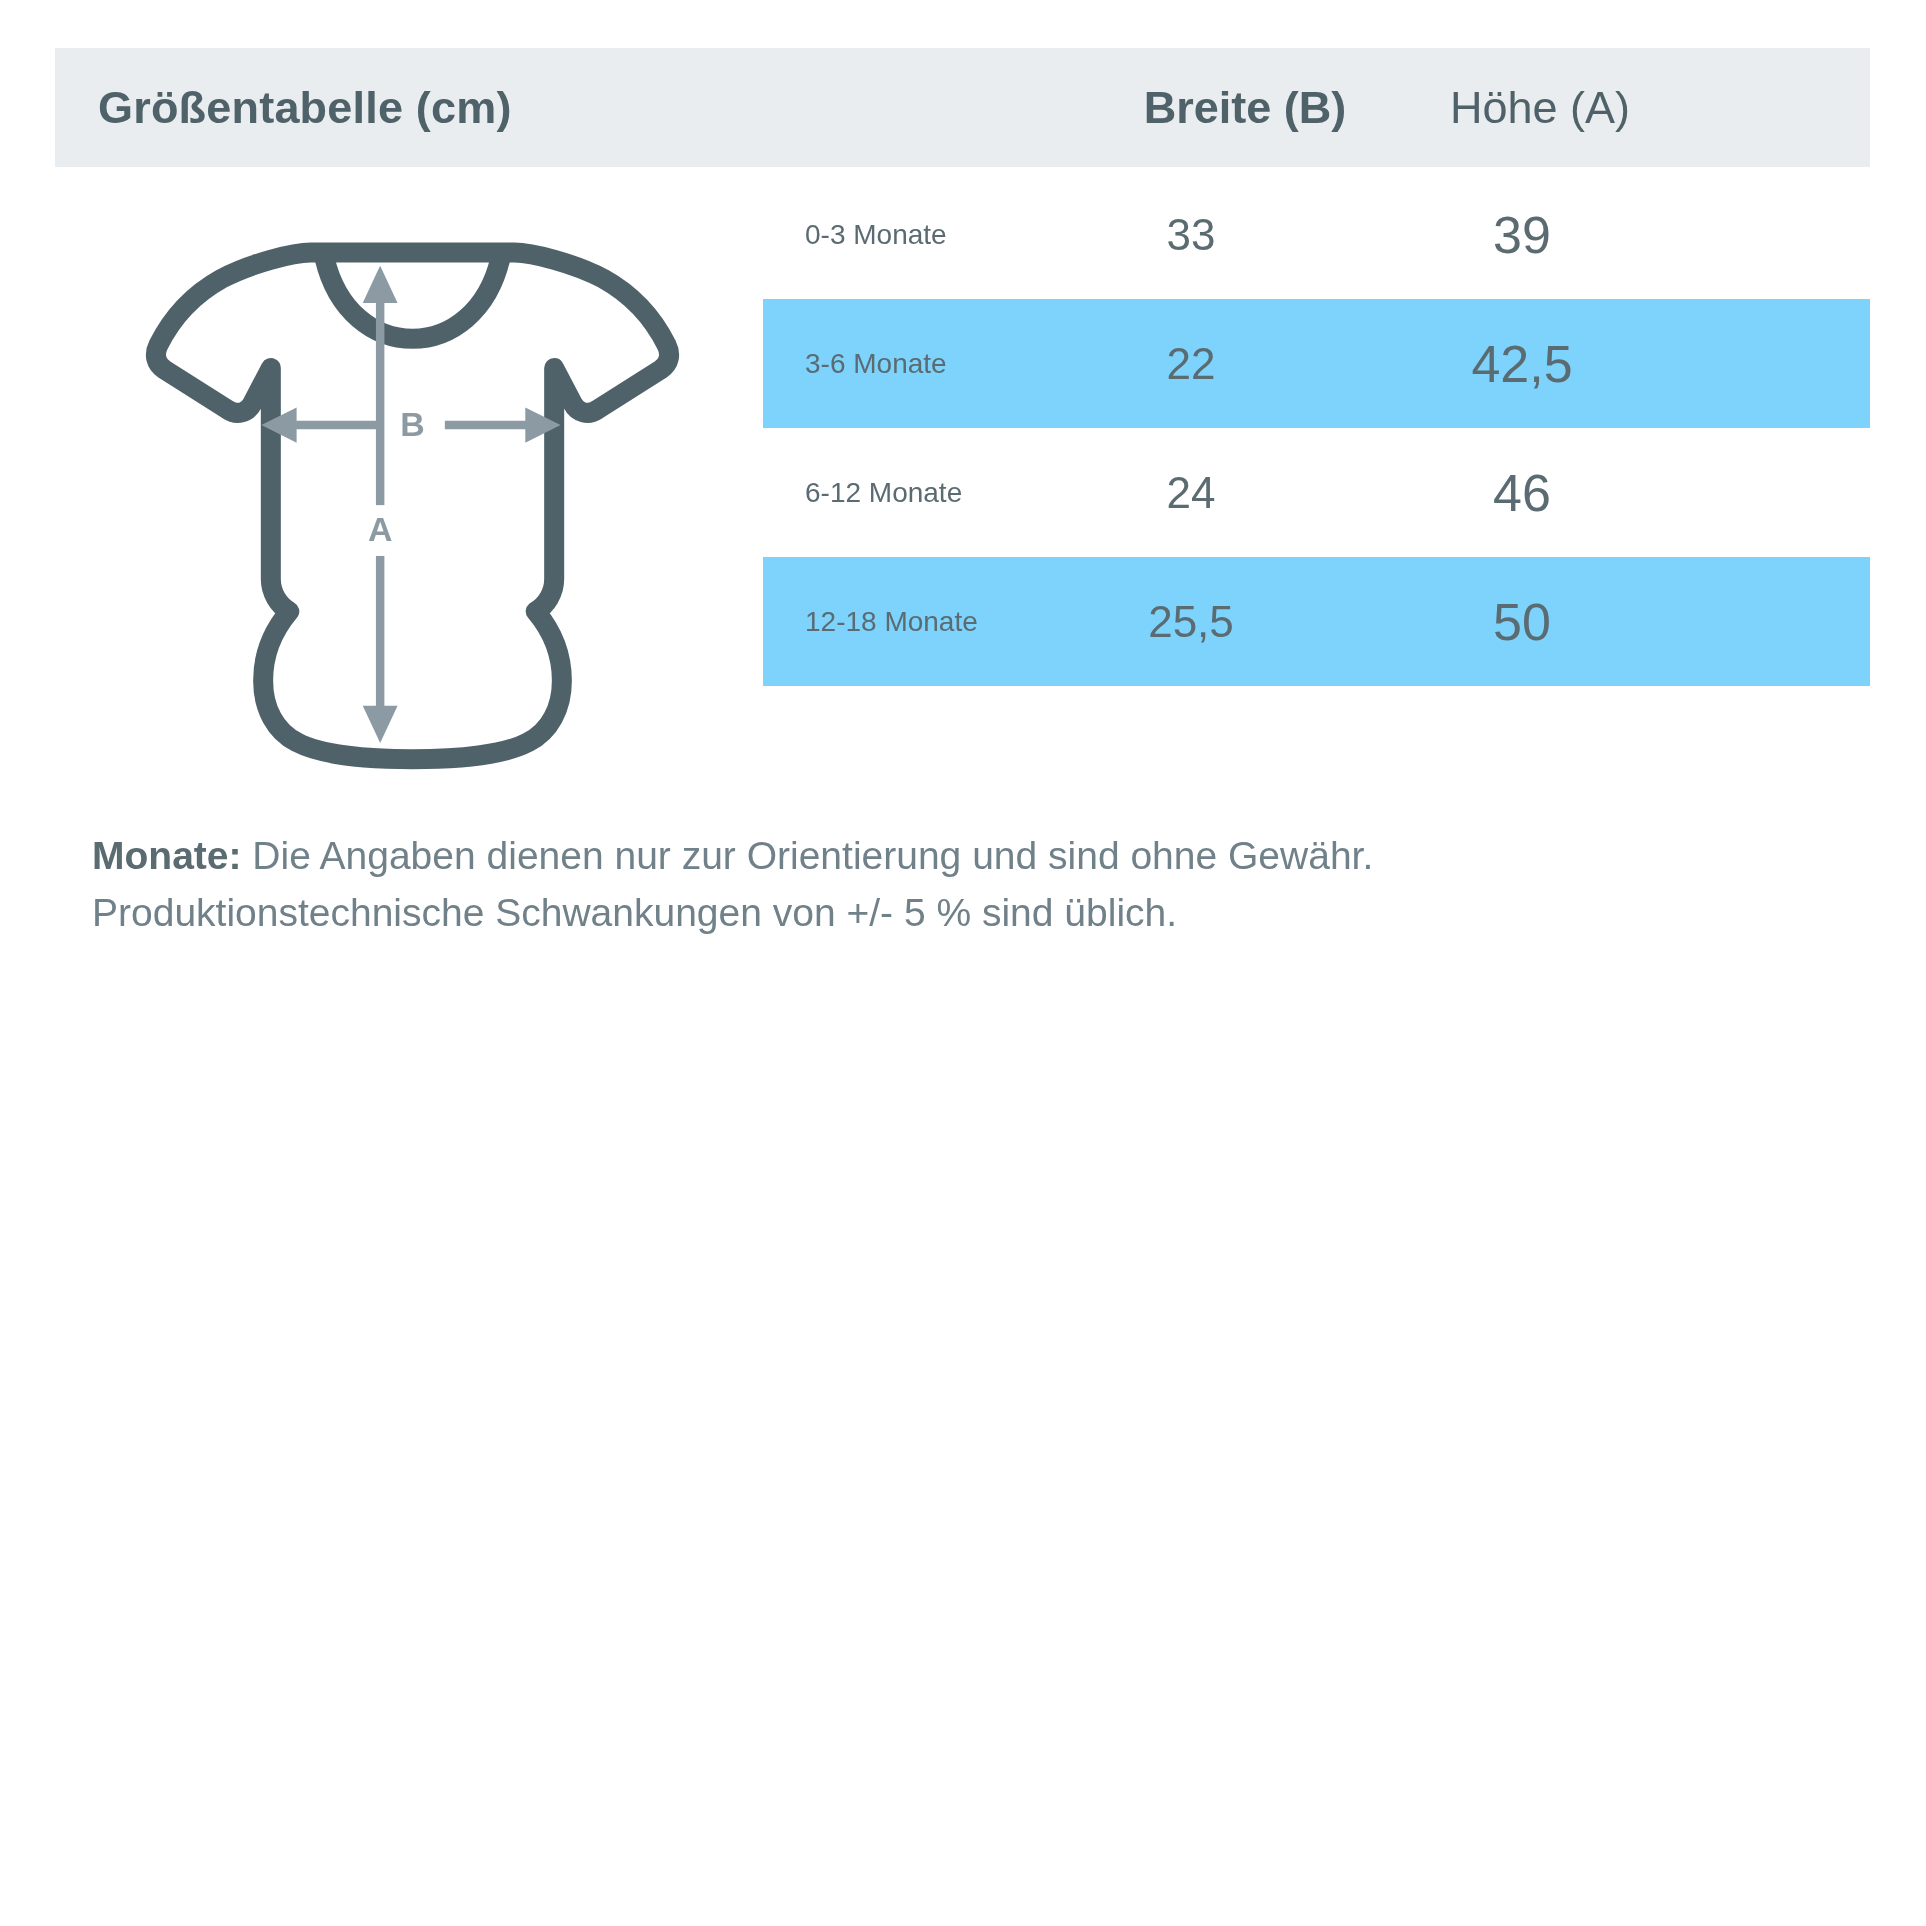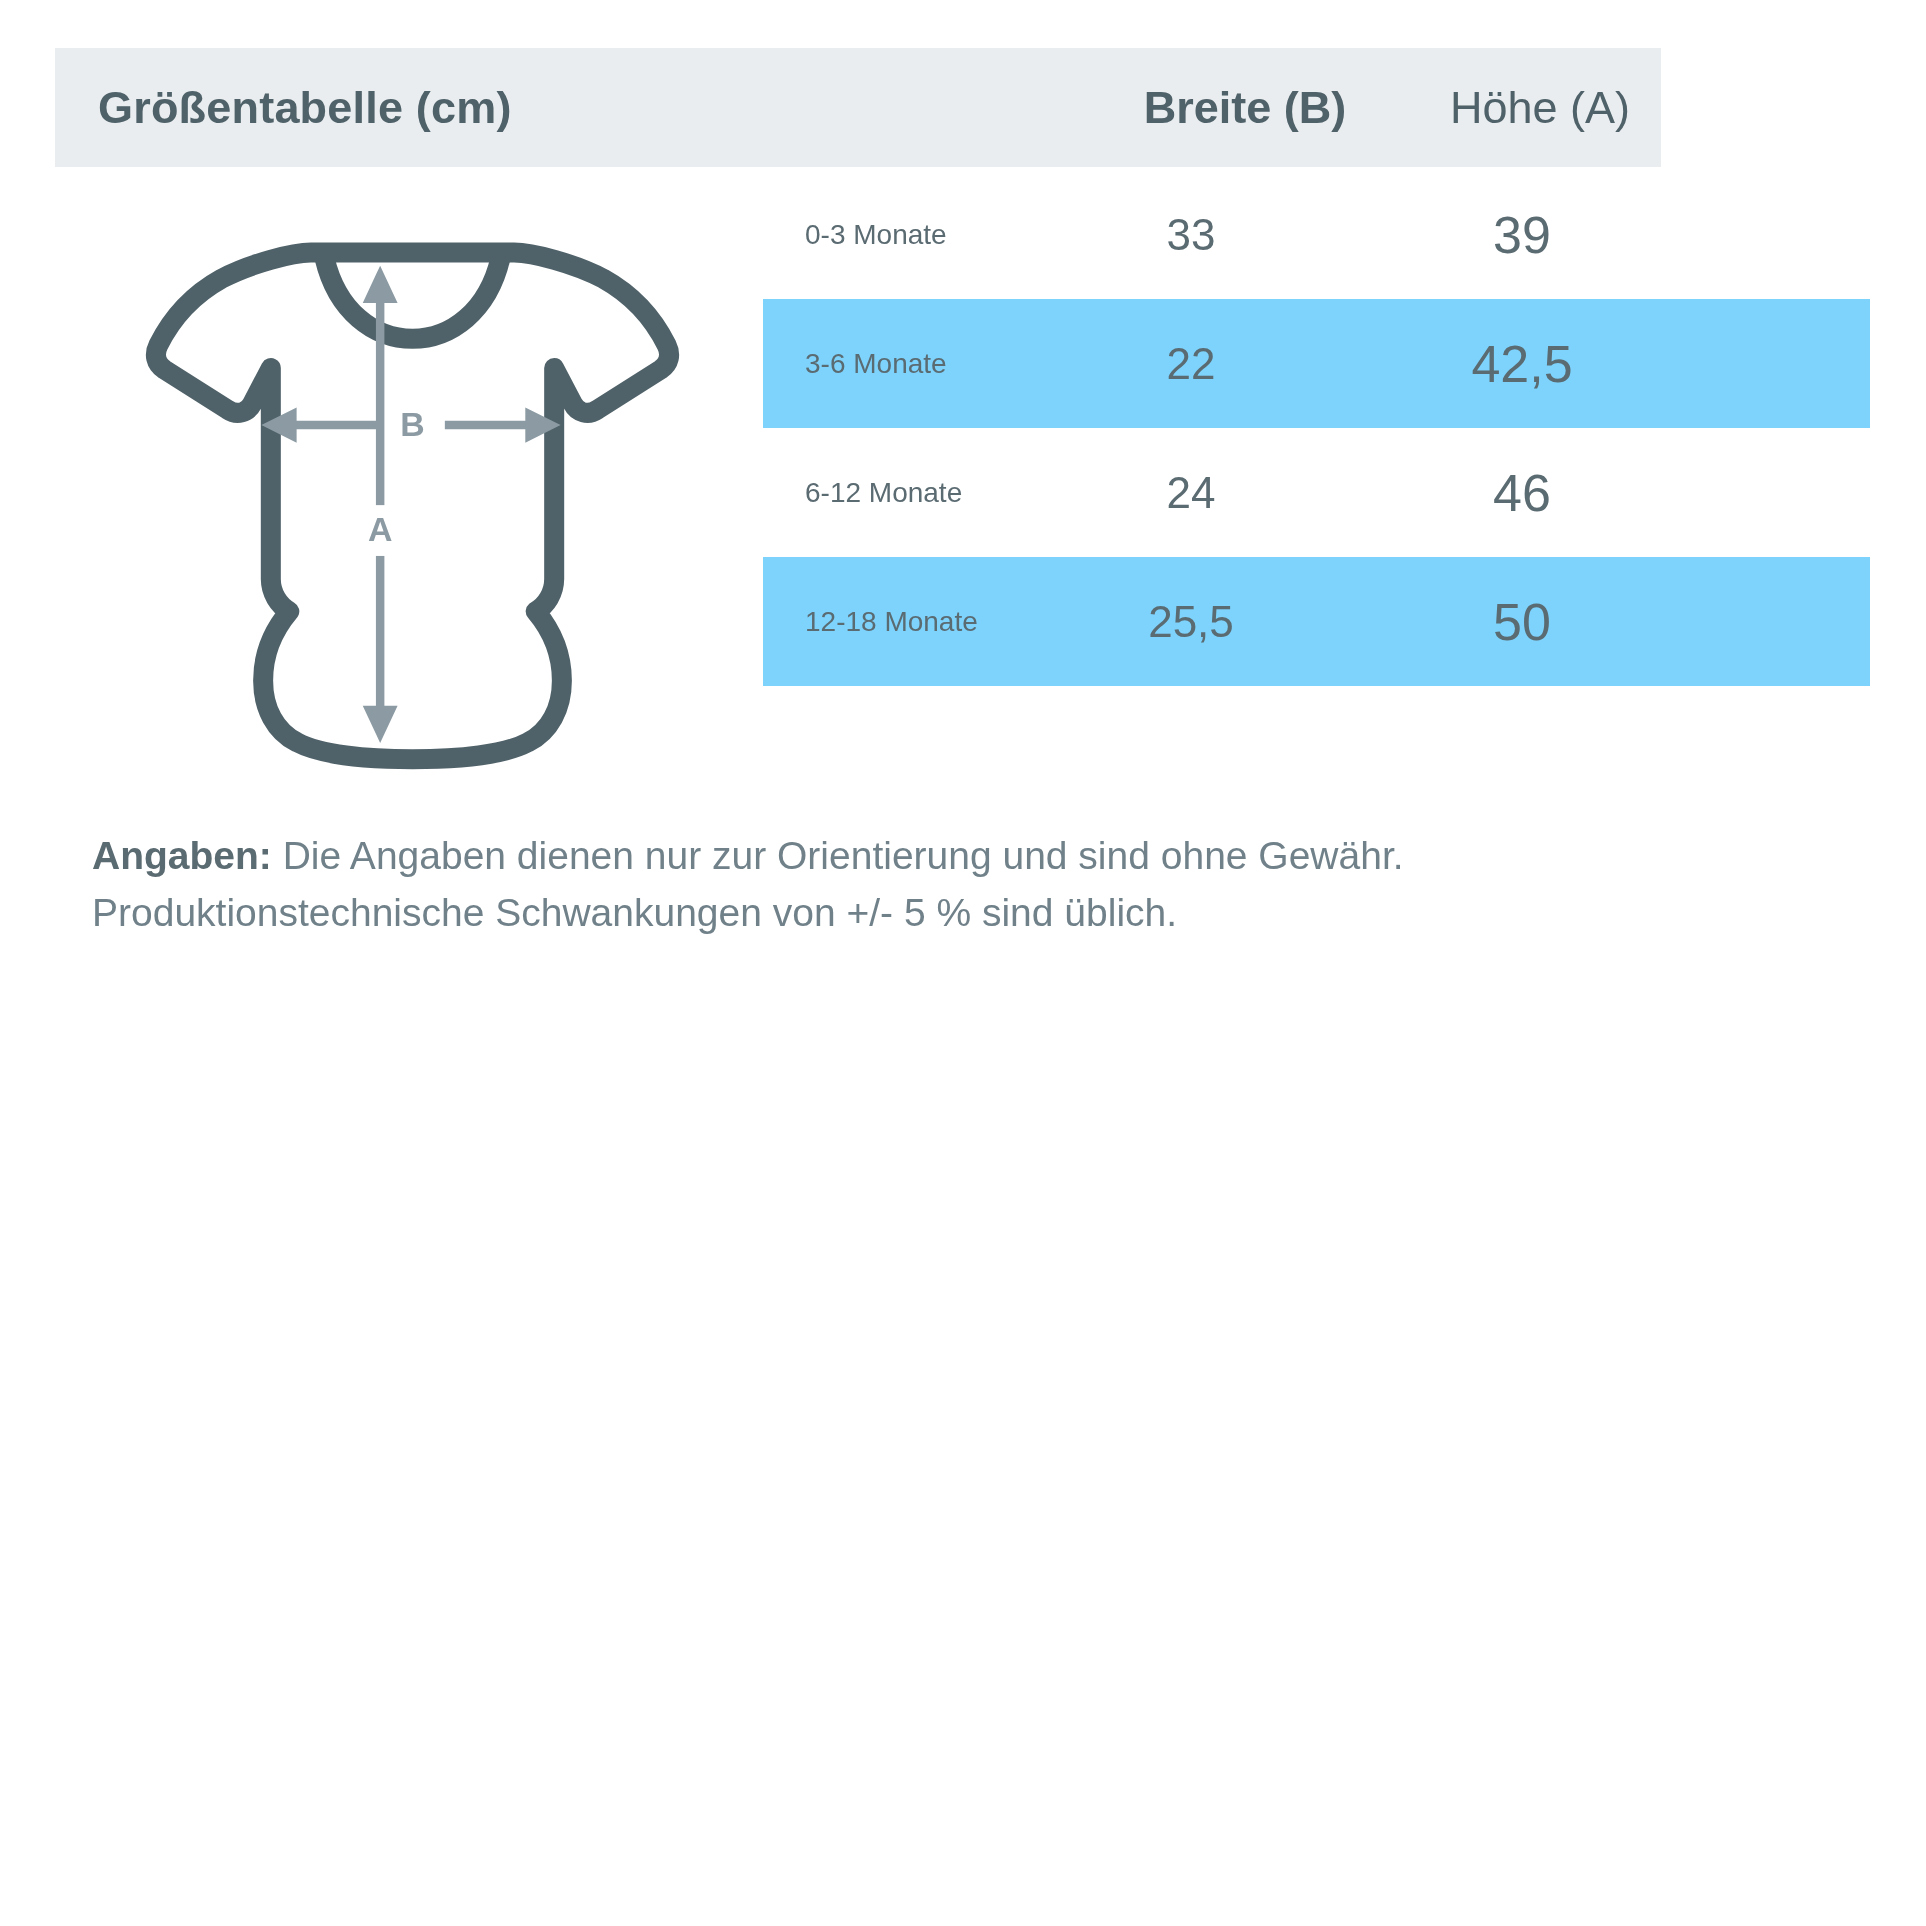--- a/index.html
+++ b/index.html
@@ -20,21 +20,21 @@
     width: 1926px;
     height: 1926px;
     box-sizing: border-box;
   }
 
   
   .header {
     position: absolute;
     left: 55px;
     top: 48px;
-    width: 1606px;
+    width: 1815px;
     height: 119px;
     background: #e9edef;
     box-sizing: border-box;
   }
   .header-title {
     position: absolute;
     left: 43px;
     top: 50%;
     transform: translateY(-50%);
     font-size: 45px;
@@ -220,18 +220,18 @@
 
     <div class="row alt">
       <span class="cell-size">12-18 Monate</span>
       <span class="cell-b">25,5</span>
       <span class="cell-a">50</span>
     </div>
 
   </div>
 
   <div class="note">
-    <span><b>Angaben:</b><span> Die Angaben dienen nur zur Orientierung und sind ohne Gewähr.</span></span><br>
+    <span><b>Monate:</b><span> Die Angaben dienen nur zur Orientierung und sind ohne Gewähr.</span></span><br>
     <span>Produktionstechnische Schwankungen von +/- 5 % sind üblich.</span>
   </div>
 
 </div>
 
 
 </body></html>

